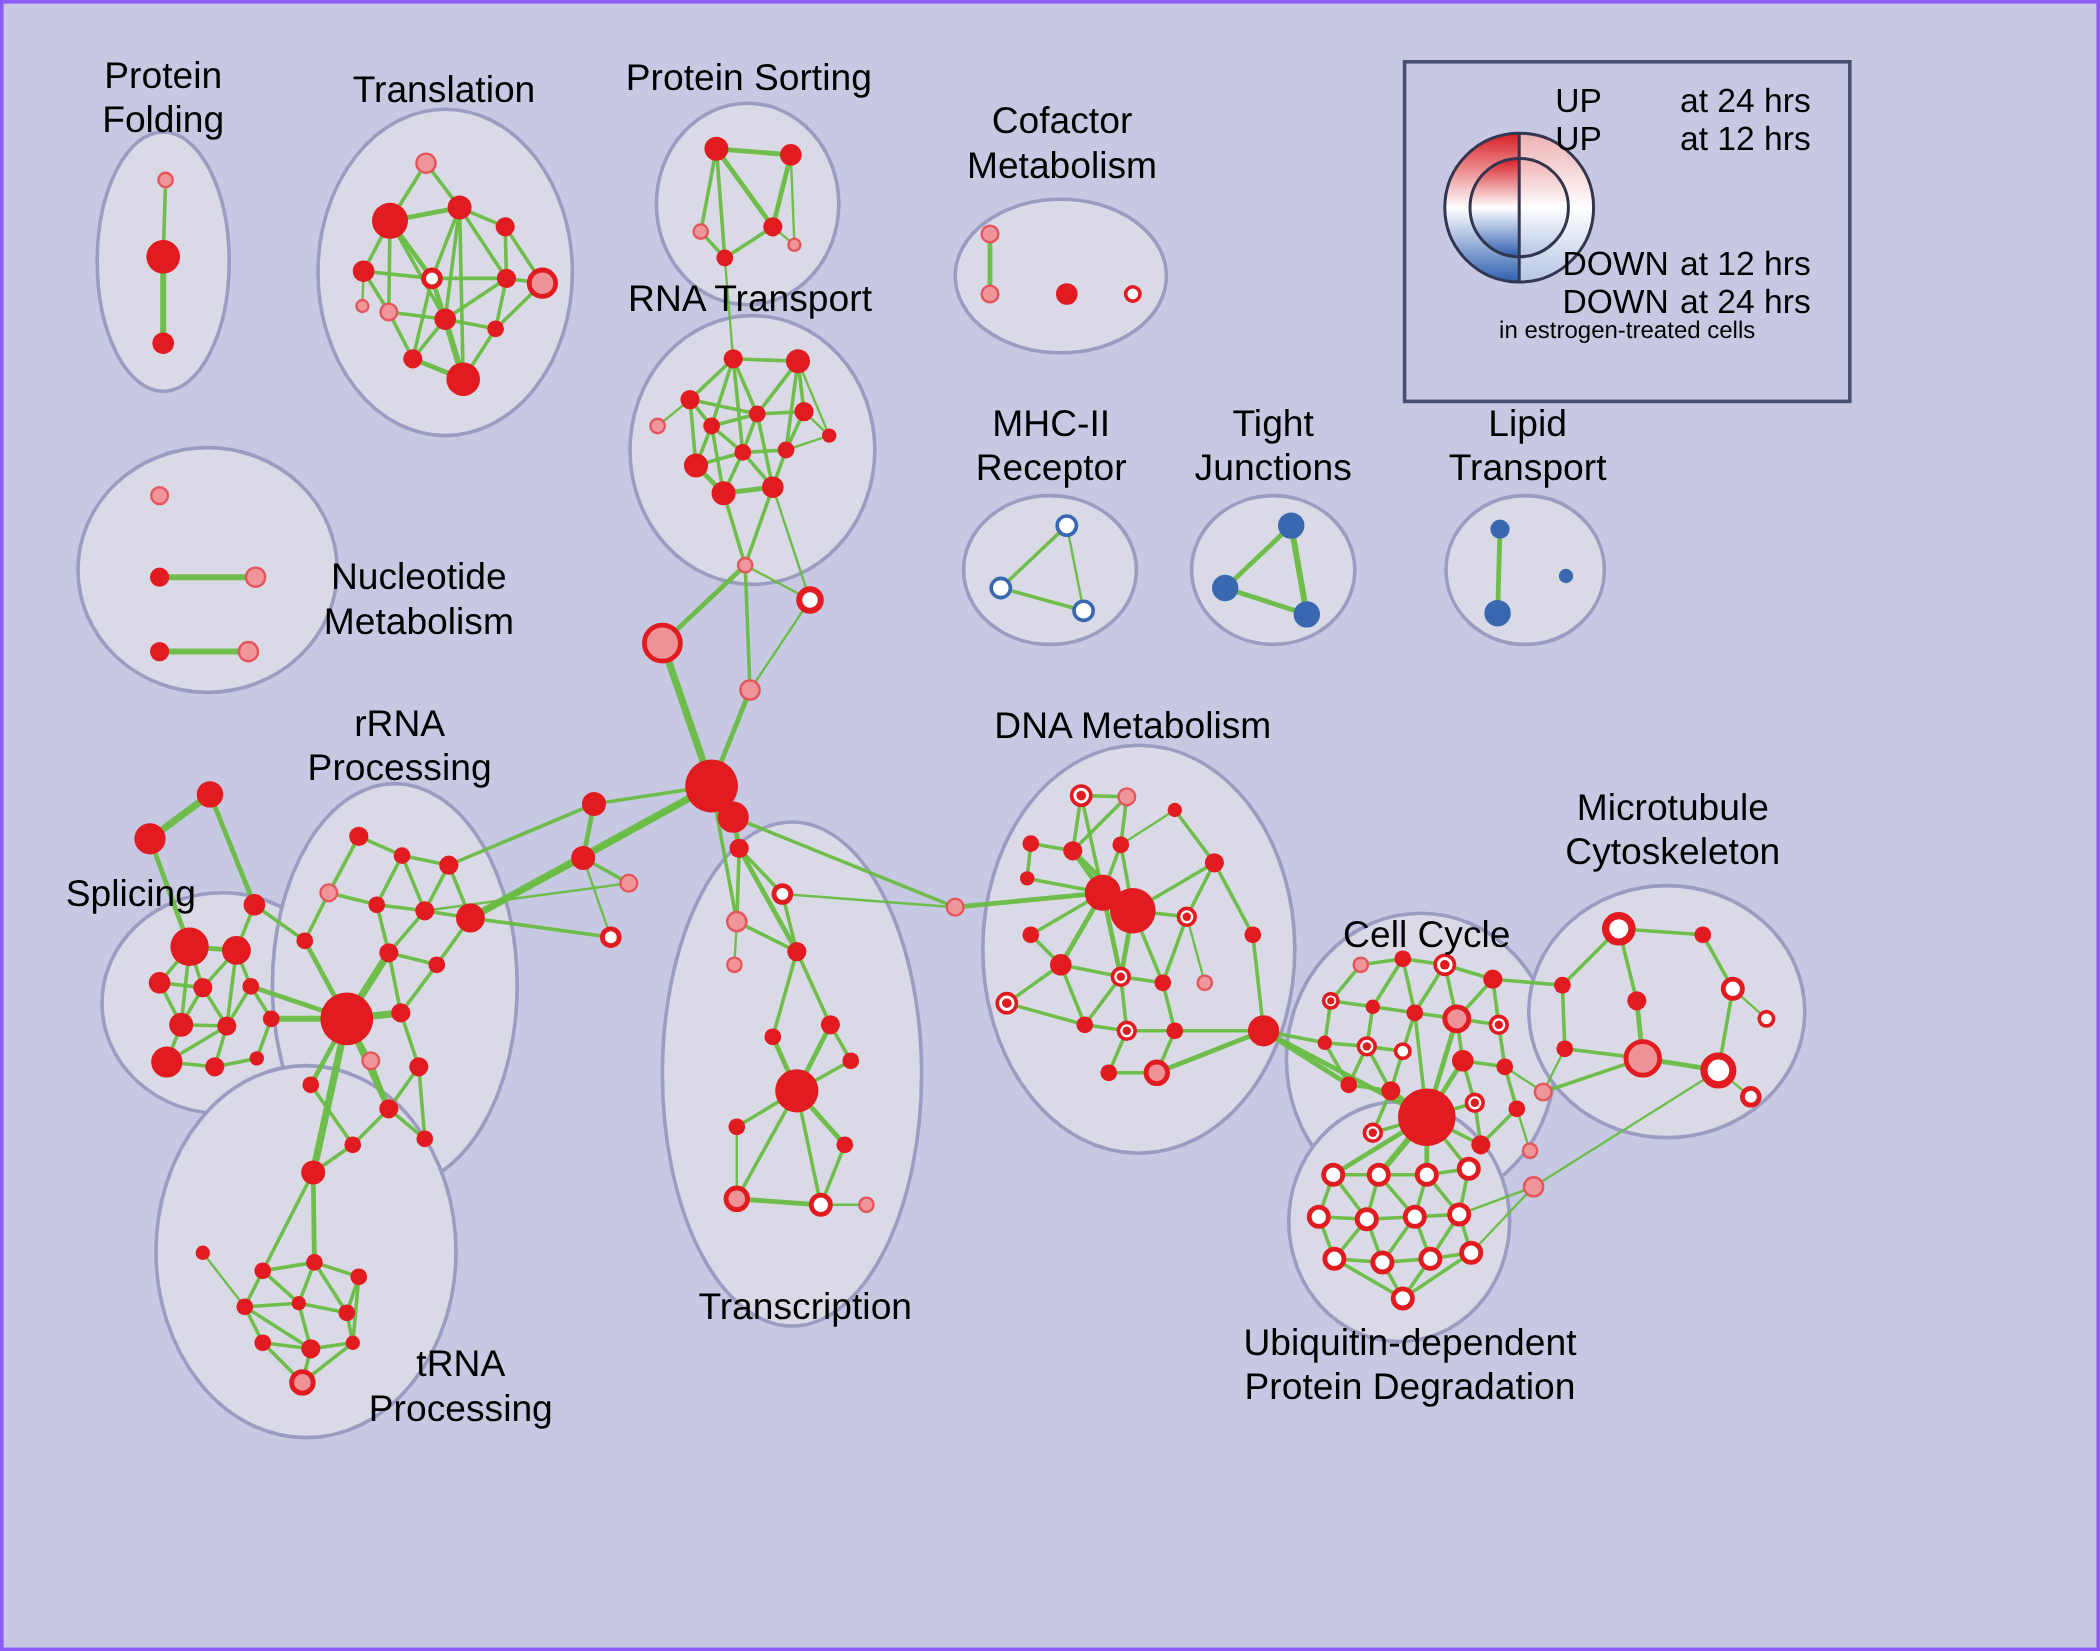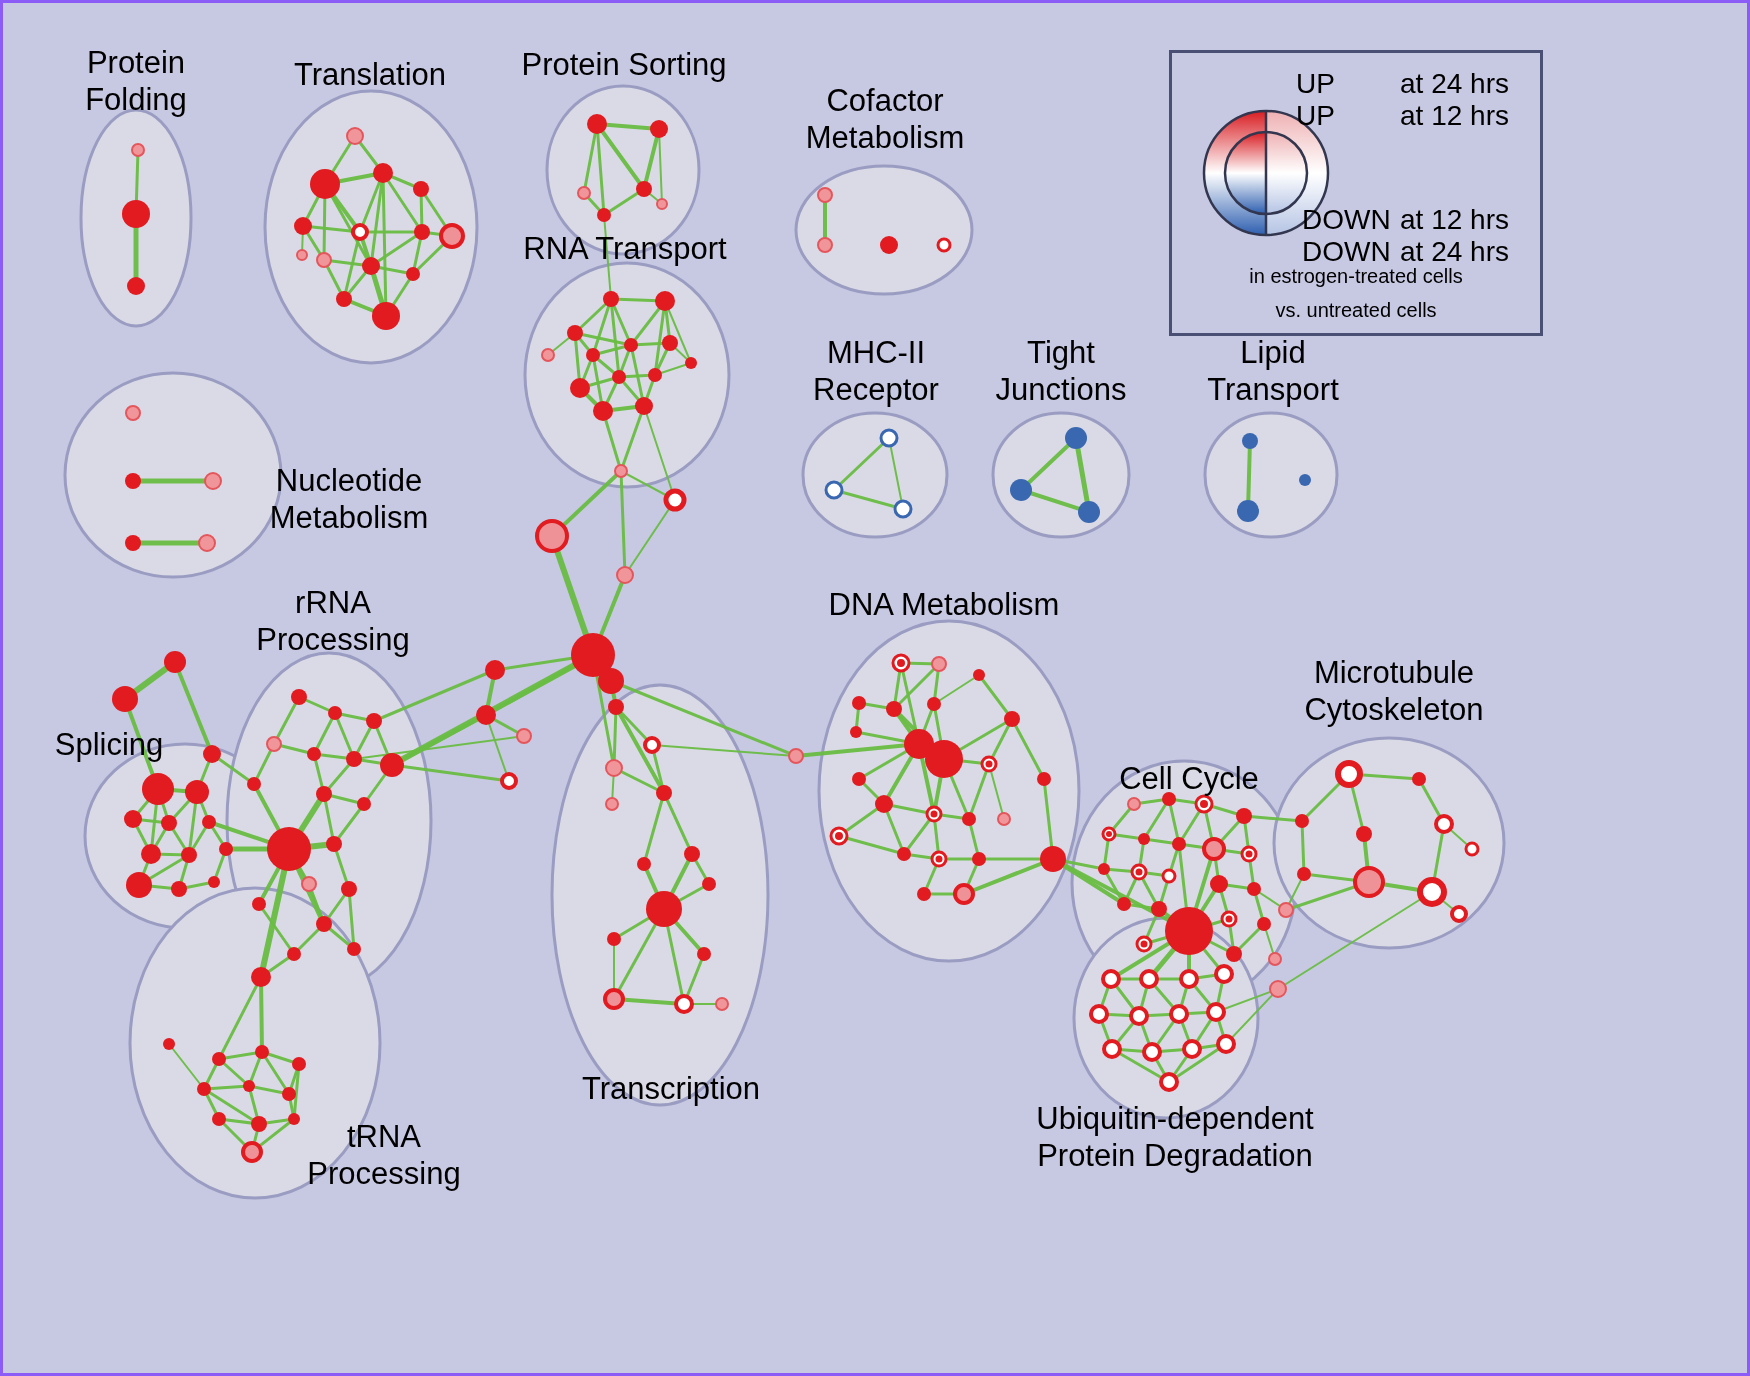--- a/index.html
+++ b/index.html
@@ -658,16 +658,15 @@
     <span class="lg-label" style="left:124px;top:48px">UP</span>
     <span class="lg-time" style="left:228px;top:48px">at 12 hrs</span>
 
     <span class="lg-label" style="left:130px;top:152px">DOWN</span>
     <span class="lg-time" style="left:228px;top:152px">at 12 hrs</span>
 
     <span class="lg-label" style="left:130px;top:184px">DOWN</span>
     <span class="lg-time" style="left:228px;top:184px">at 24 hrs</span>
 
     <div class="lg-footer" style="top:212px">in estrogen-treated cells</div>
-    <div class="lg-footer" style="top:246px">vs. untreated cells</div>
   </div>
 
 </div>
 
 </body></html>

